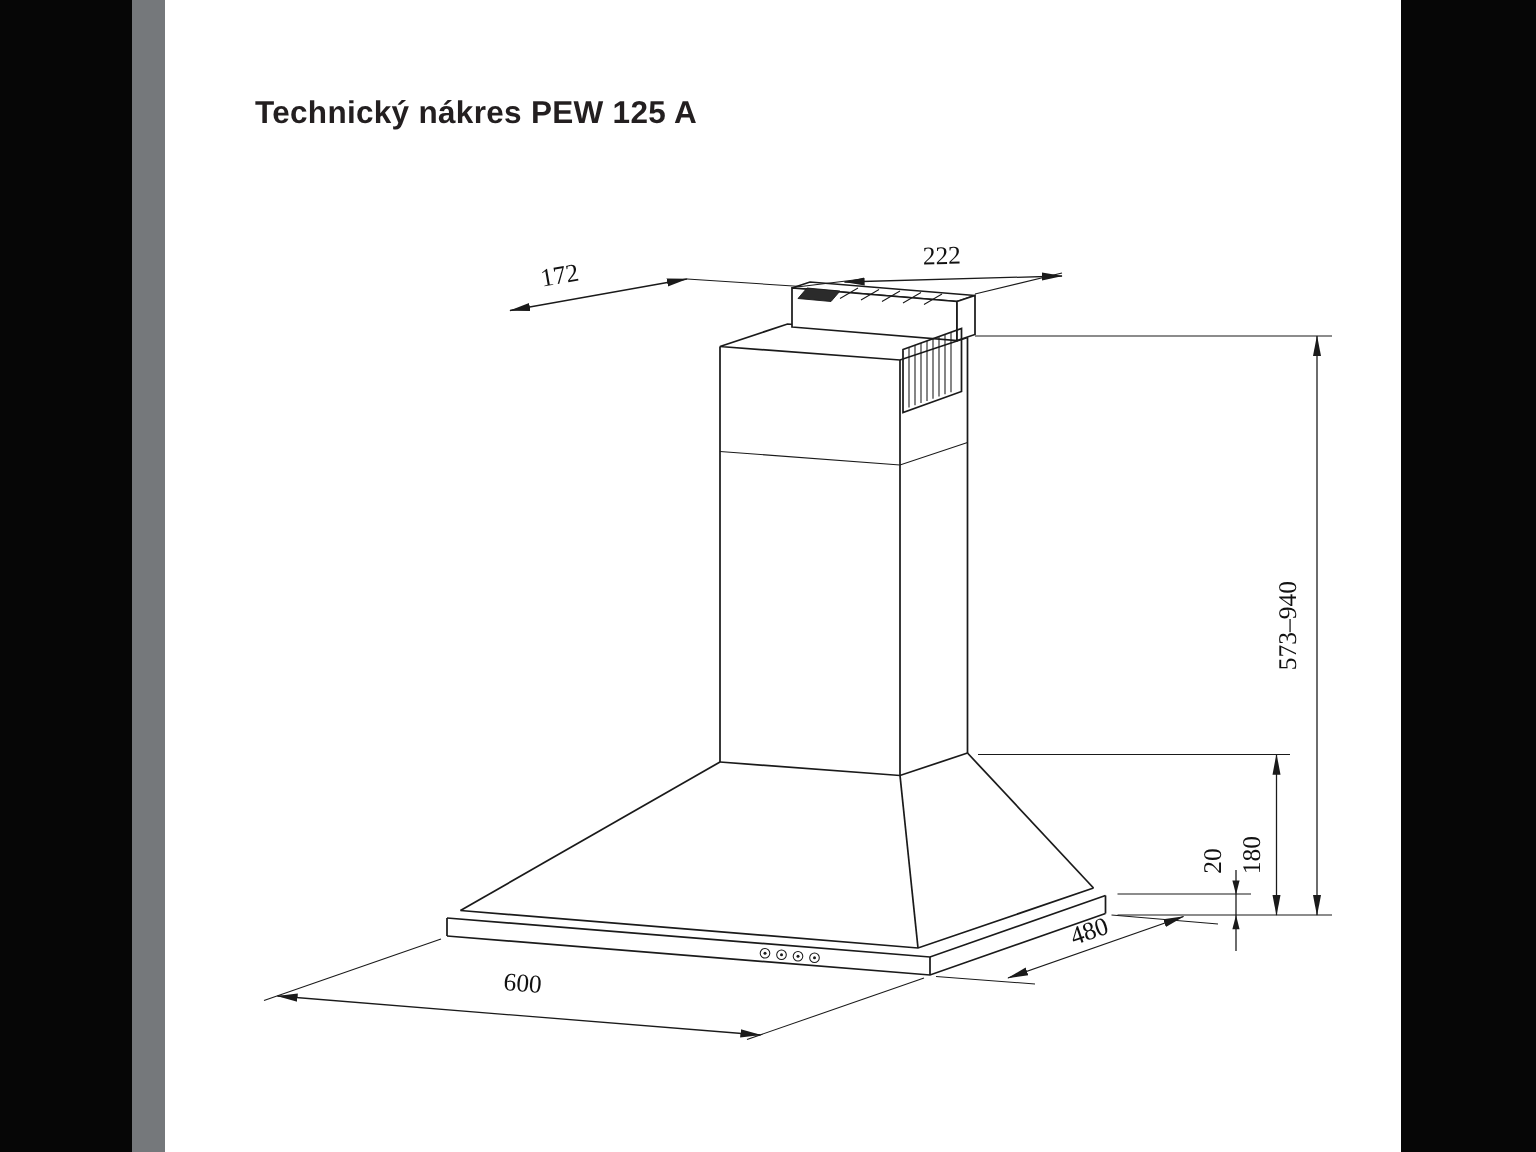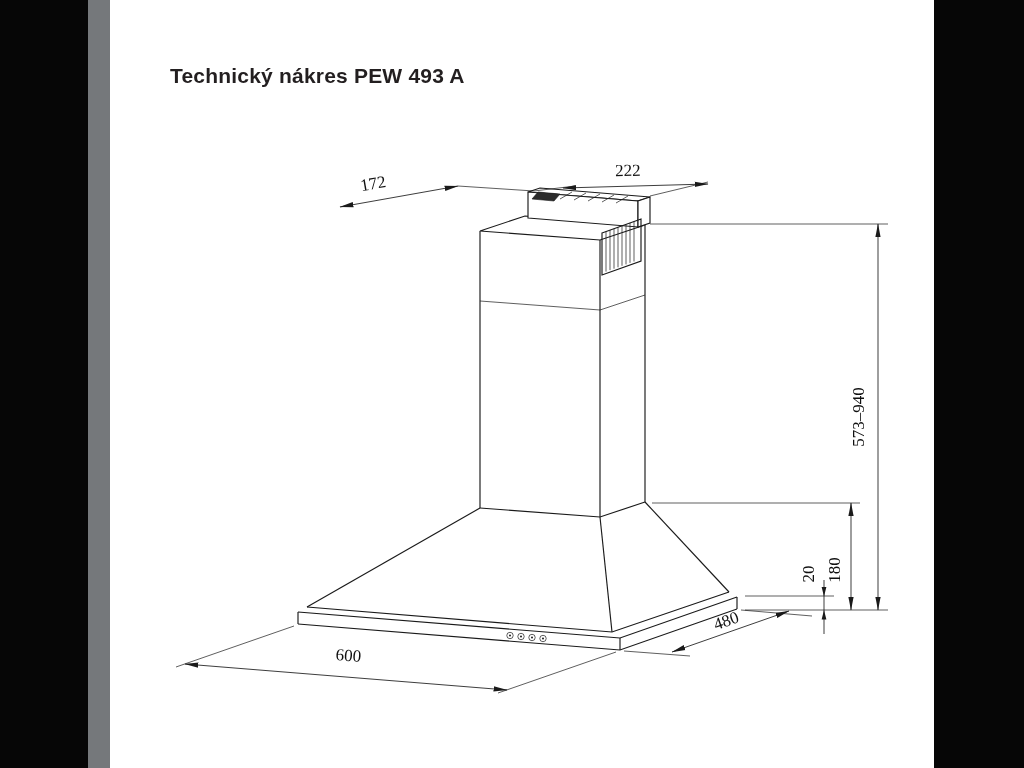--- a/index.html
+++ b/index.html
@@ -19,21 +19,21 @@
   .t{font-family:"Liberation Serif",serif;font-size:17px;fill:#111111;text-anchor:middle;}
   .arrow{fill:#1a1a1a;stroke:none;}
   .dark{fill:#2b2b2b;stroke:#1a1a1a;stroke-width:0.6;}
 </style>
 </head>
 <body>
 
 <div class="stage">
   <div class="side-strip"></div>
   <div class="page"></div>
-  <h1 class="doc-title">Technický nákres PEW 493 A</h1>
+  <h1 class="doc-title">Technický nákres PEW 125 A</h1>
 
   <svg class="drawing" viewBox="0 0 1024 768">
     <defs>
       <marker id="aE" viewBox="0 0 12 6" refX="11.5" refY="3" markerWidth="14" markerHeight="8" orient="auto" markerUnits="userSpaceOnUse">
         <path d="M0,0.7 L12,3 L0,5.3 Z" fill="#1a1a1a"></path>
       </marker>
       <marker id="aS" viewBox="0 0 12 6" refX="11.5" refY="3" markerWidth="14" markerHeight="8" orient="auto-start-reverse" markerUnits="userSpaceOnUse">
         <path d="M0,0.7 L12,3 L0,5.3 Z" fill="#1a1a1a"></path>
       </marker>
     </defs>

